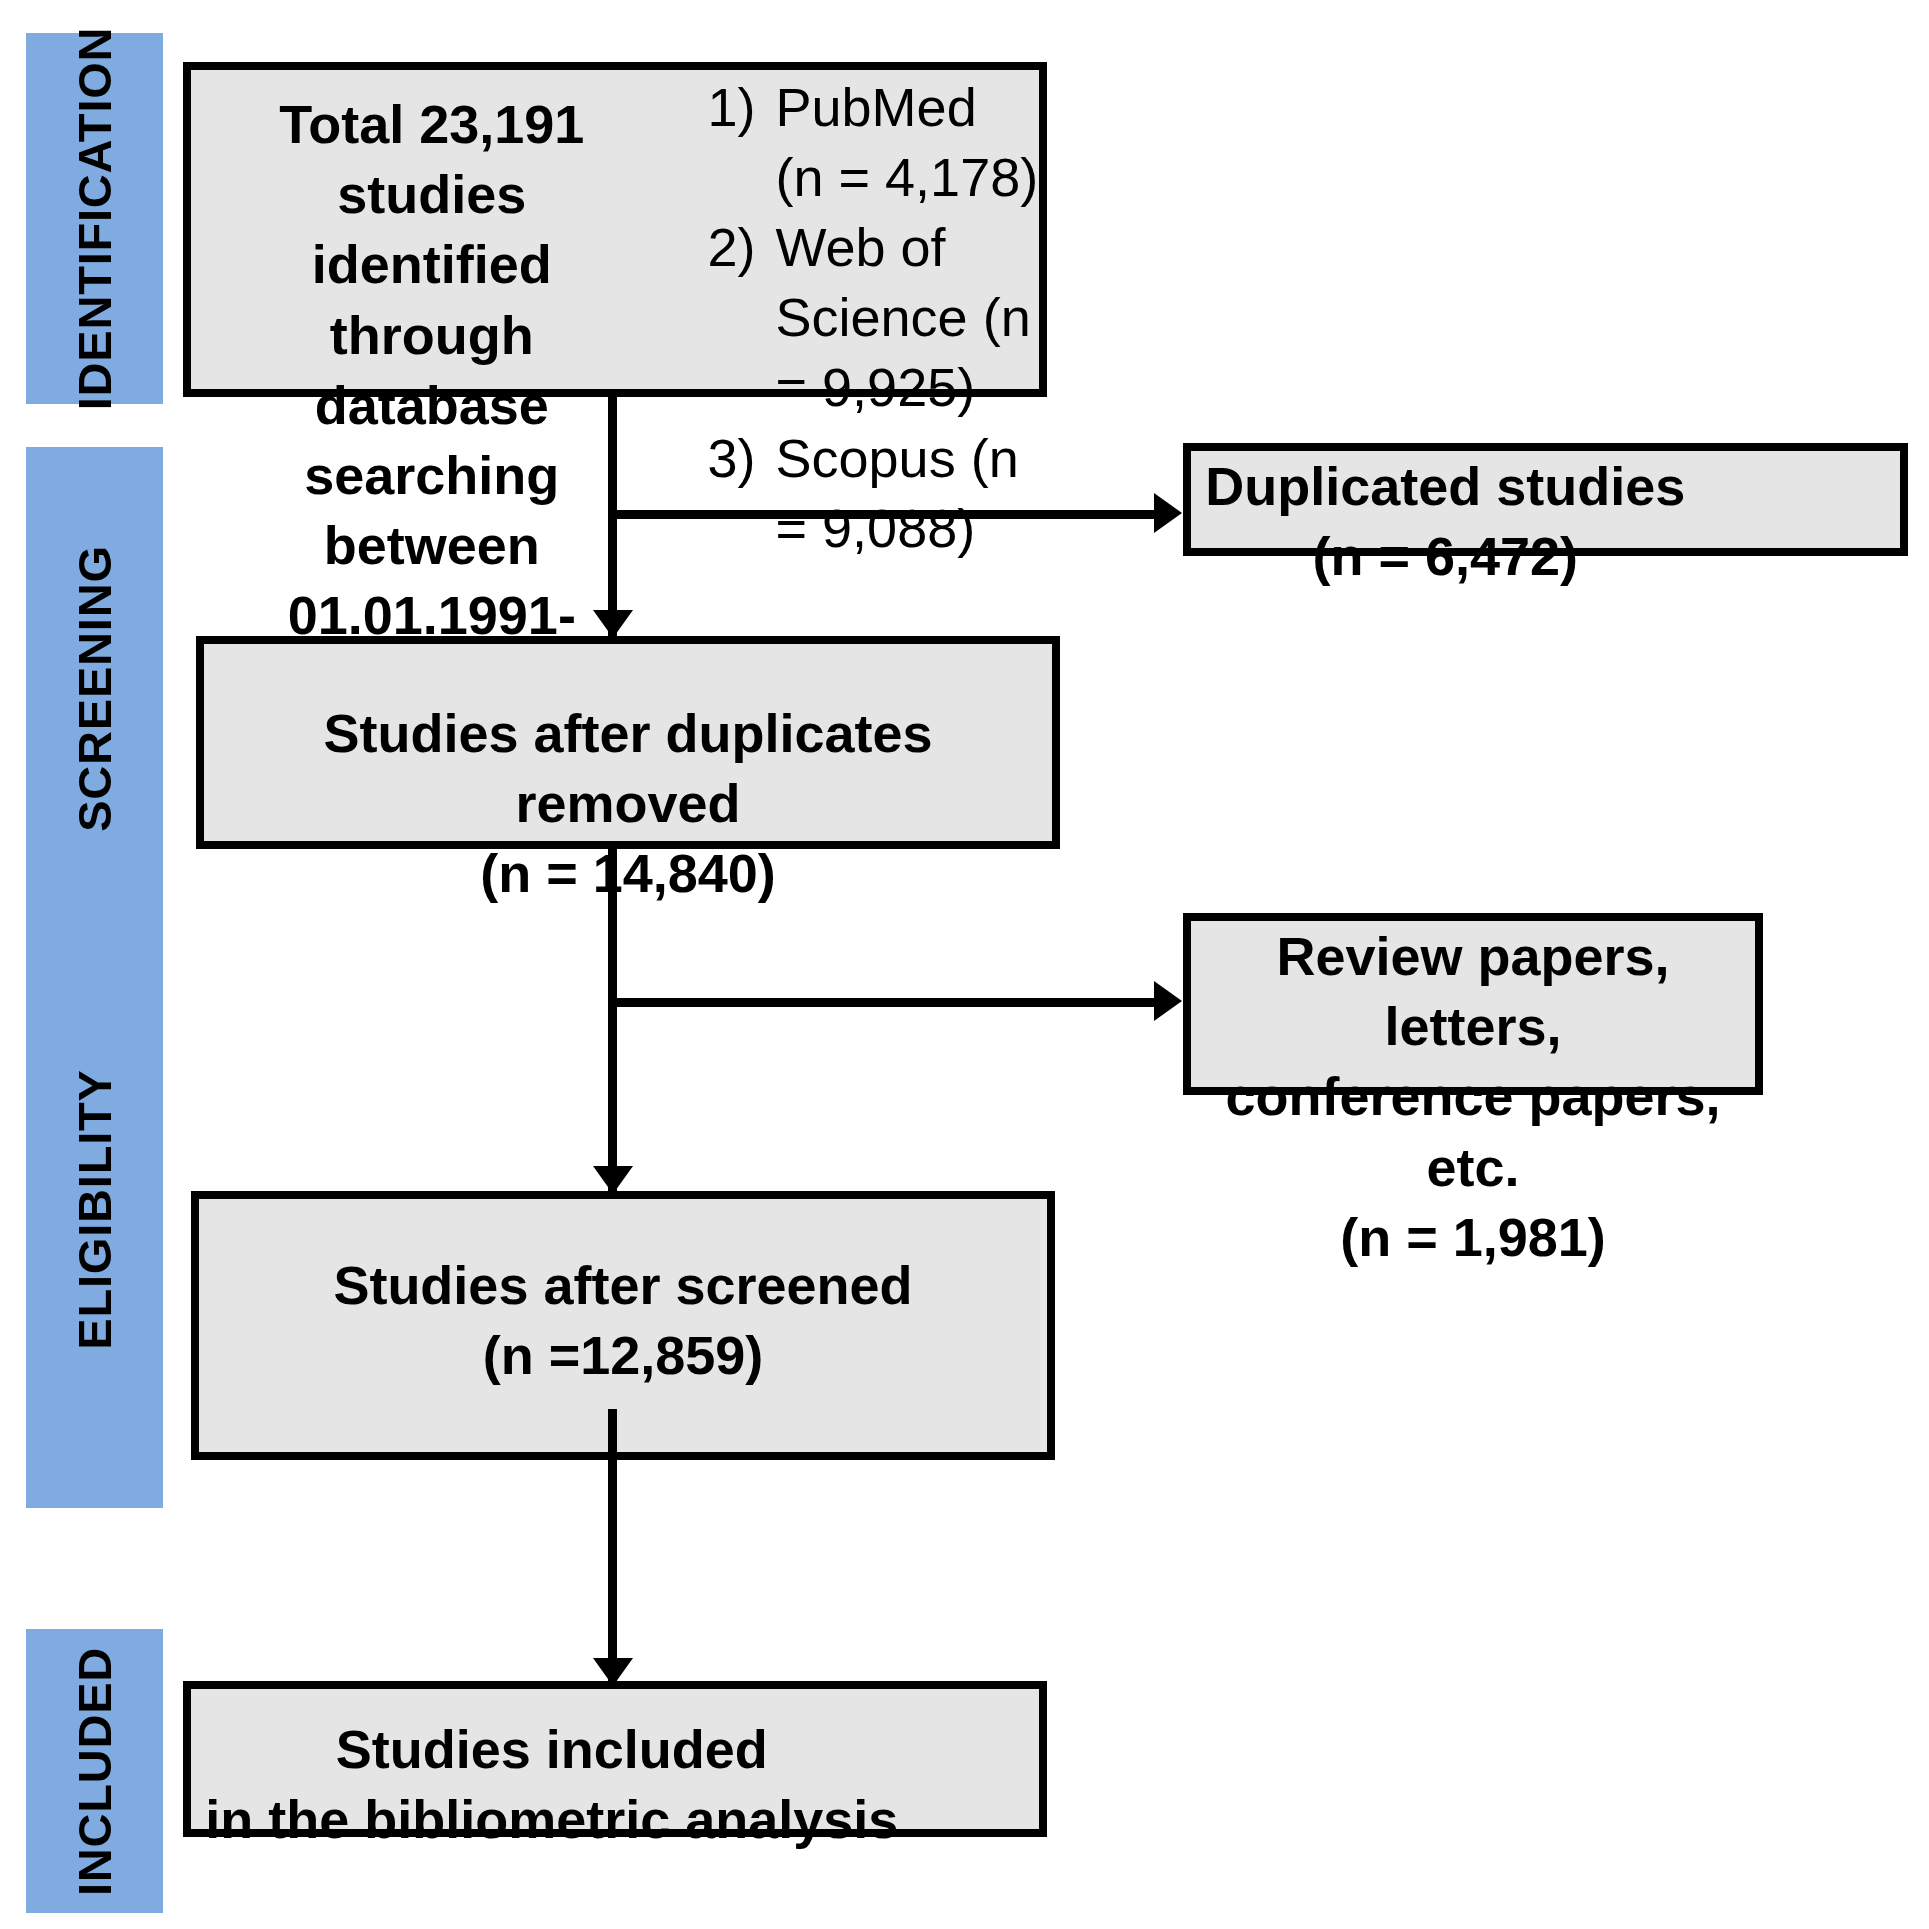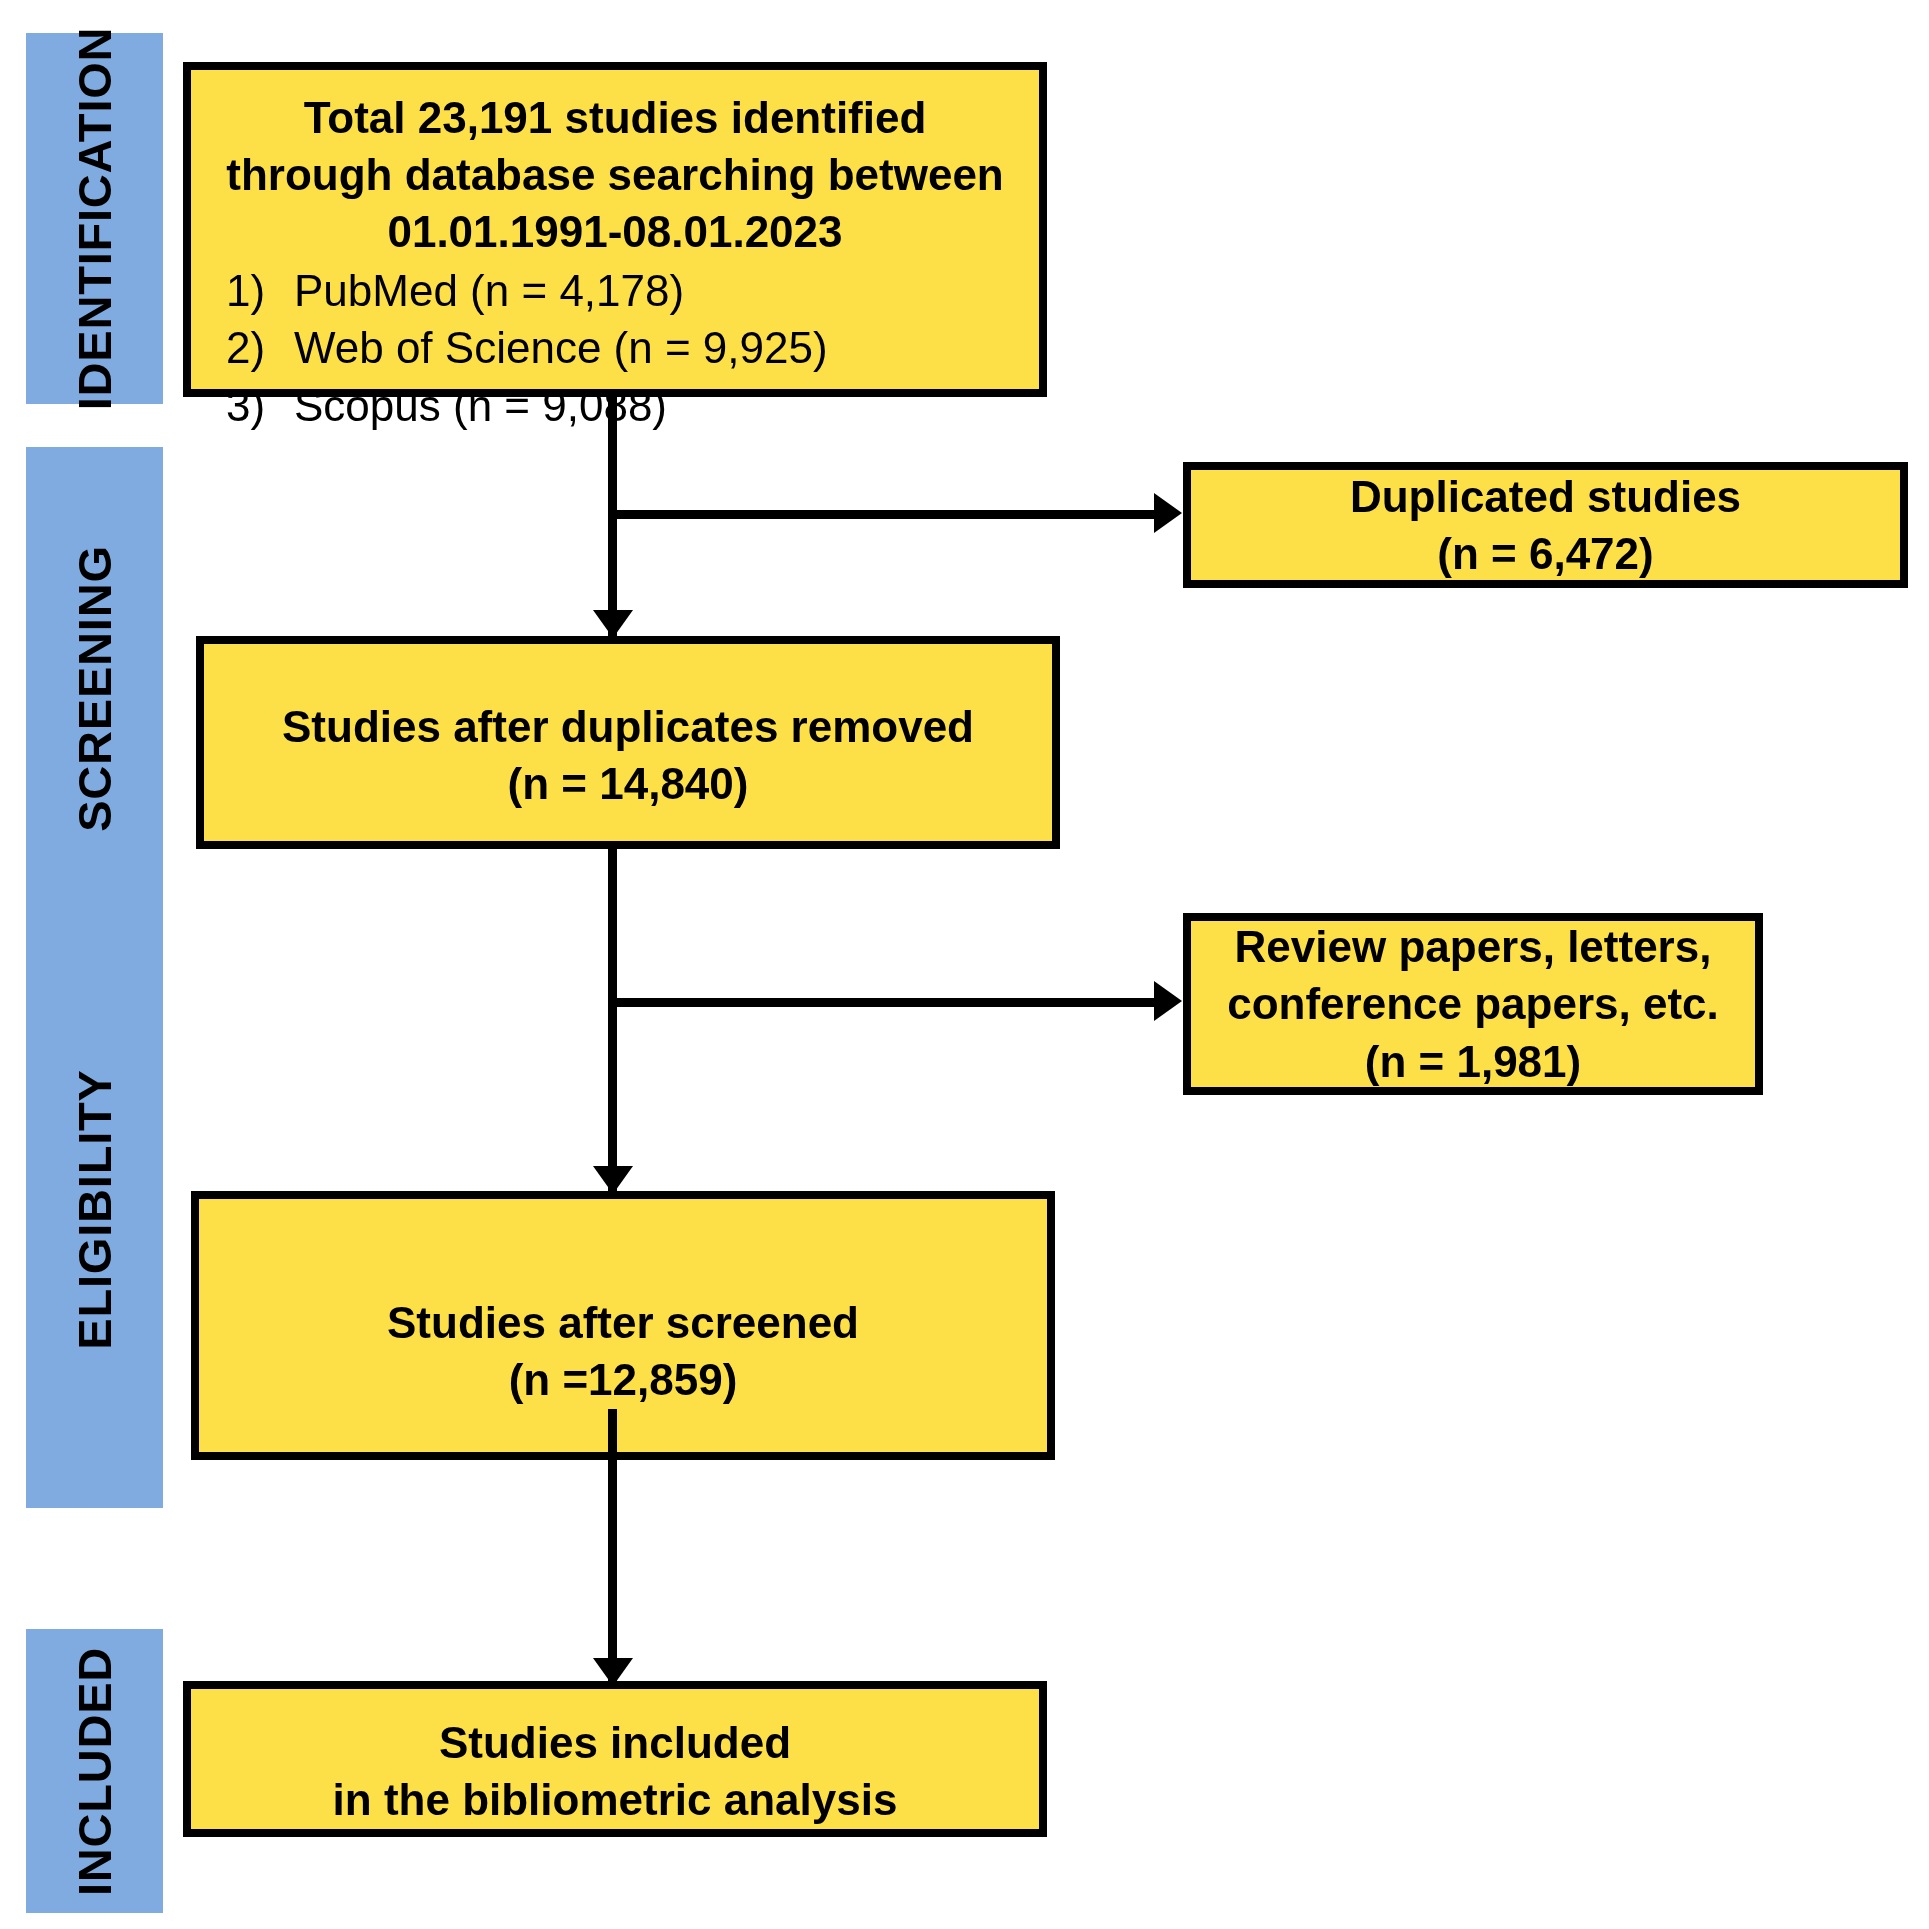--- a/index.html
+++ b/index.html
@@ -38,29 +38,29 @@
   }
   #band-identification { top: 33px;   height: 371px; }
   #band-screening      { top: 447px;  height: 482px; }
   #band-eligibility    { top: 910px; height: 598px; }
   #band-included       { top: 1629px; height: 284px; }
 
   
   .flow-box {
     position: absolute;
     box-sizing: border-box;
-    background: #fde047;
+    background: #e5e5e5;
     border: 8.7px solid #000000;
     color: #000000;
-    font-size: 44px;
+    font-size: 54px;
     line-height: 1.30;
     font-weight: bold;
     text-align: center;
     display: flex;
-    flex-direction: column;
+    flex-direction: row;
     justify-content: center;
   }
   .flow-box .inner { padding: 0 14.2px; }
 
   
   #box-identified {
     left: 183px; top: 62px; width: 864px; height: 335px;
     justify-content: flex-start;
     text-align: left;
   }
@@ -102,22 +102,22 @@
 
   
   #box-included {
     left: 183px; top: 1681px; width: 864px; height: 156px;
     justify-content: flex-start;
   }
   #box-included .inner { padding-top: 25px; }
 
   
   #box-duplicated {
-    left: 1183px; top: 462px; width: 725px; height: 126px;
-    justify-content: center;
+    left: 1183px; top: 443px; width: 725px; height: 113px;
+    justify-content: flex-start;
   }
   #box-excluded-types {
     left: 1183px; top: 913px; width: 580px; height: 182px;
     justify-content: center;
   }
 
   
   .conn-v {
     position: absolute;
     width: 8.7px;

